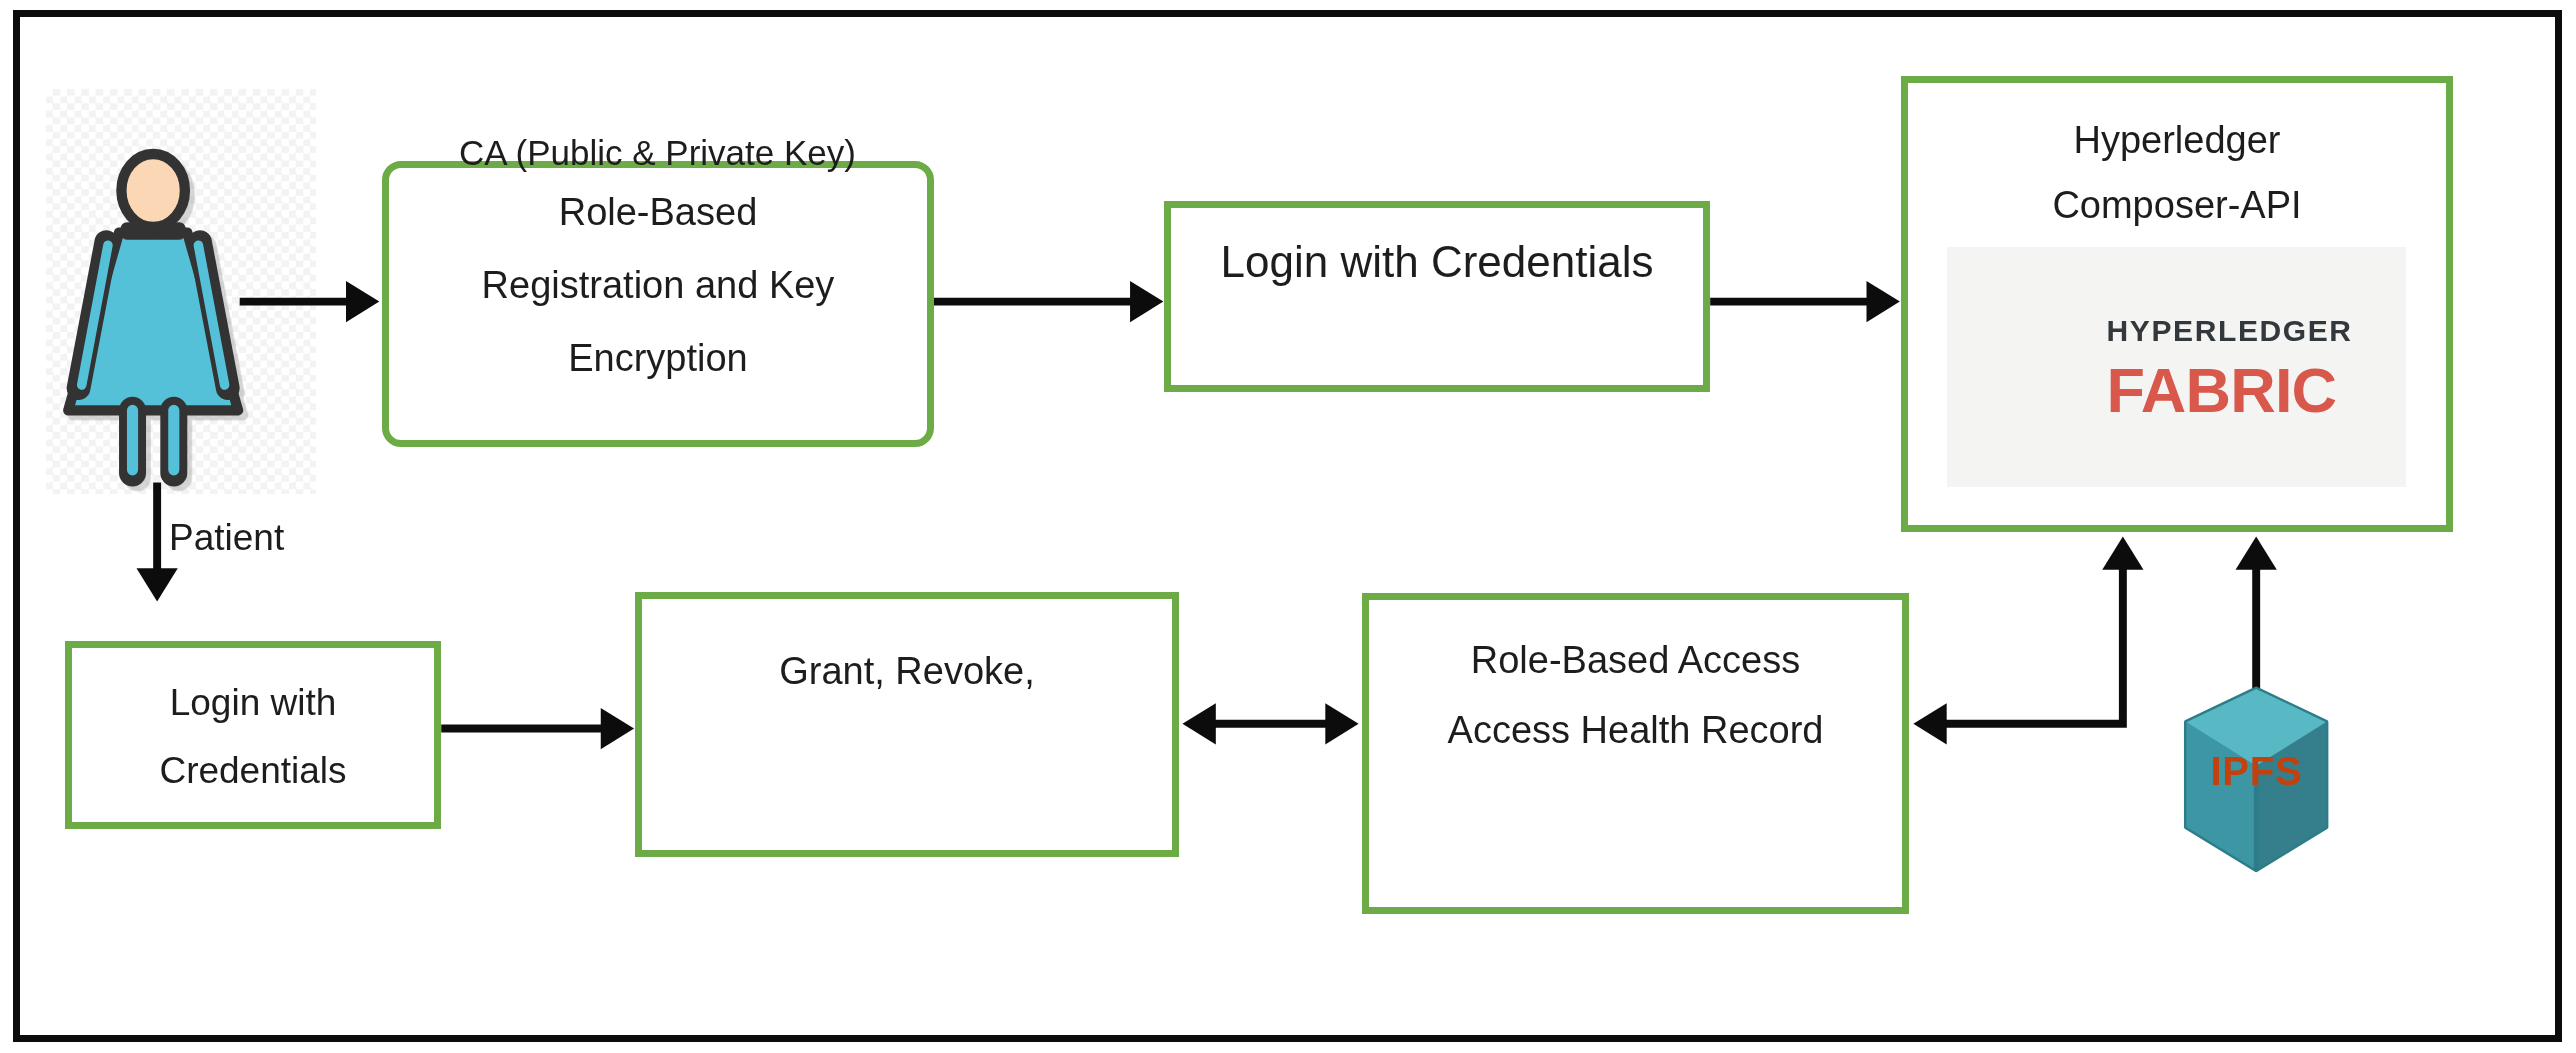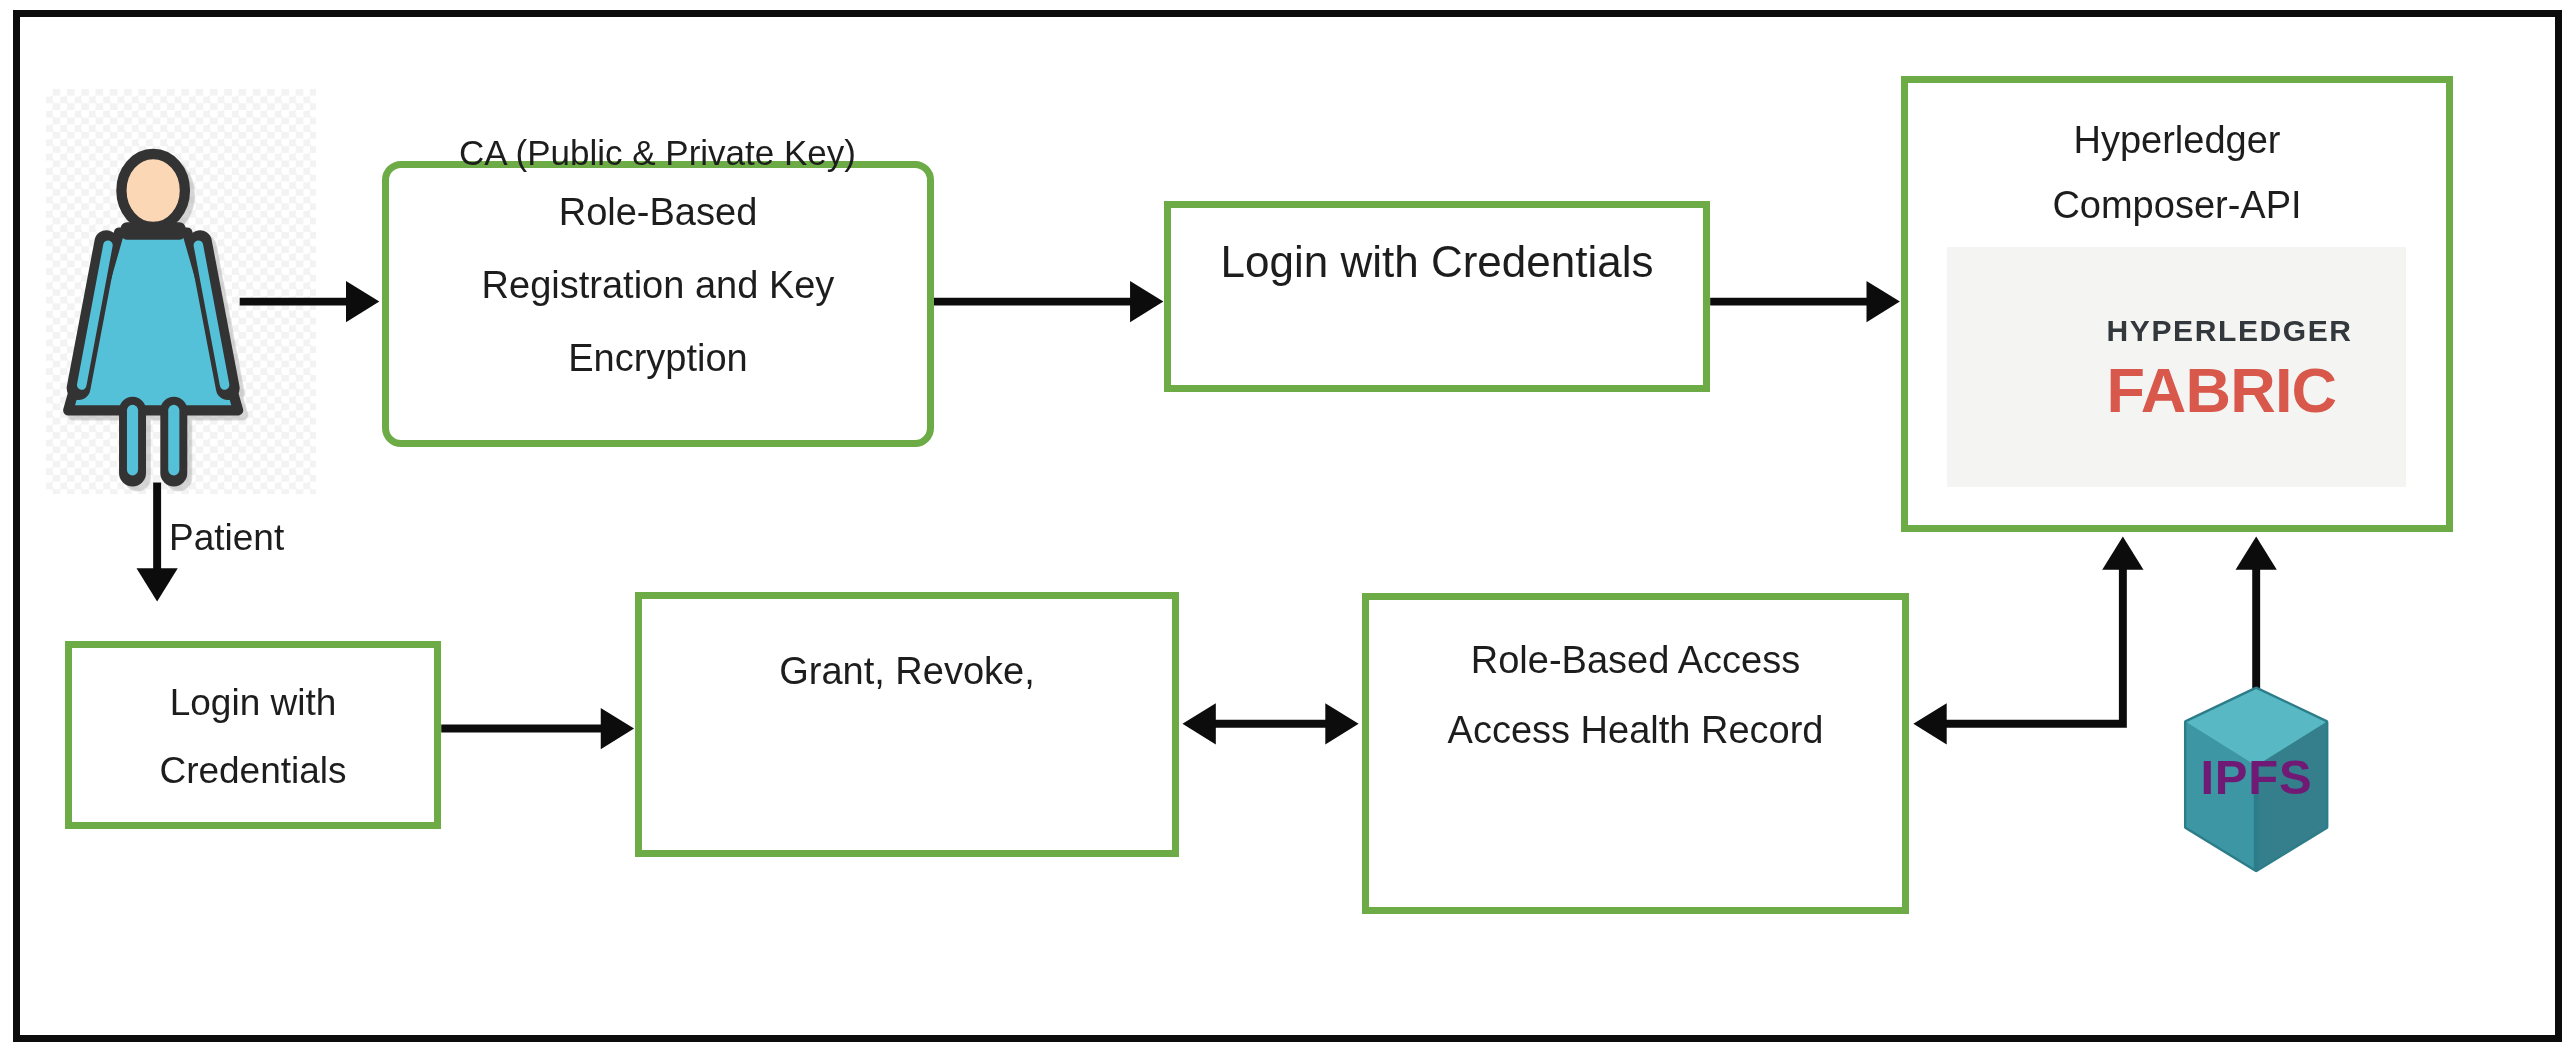--- a/index.html
+++ b/index.html
@@ -42,21 +42,21 @@
     position:absolute;left:1947px;top:247px;width:459px;height:240px;
     background:#f4f4f3;display:flex;align-items:center;gap:20.6px;
     padding-left:32px;box-sizing:border-box;
   }
   .fabric-words{display:flex;flex-direction:column;}
   .fabric-brand{font-size:30px;font-weight:bold;letter-spacing:1.6px;color:#33383c;}
   .fabric-product{font-size:63px;font-weight:bold;letter-spacing:-0.8px;
     color:#d9584c;line-height:.95;margin-top:13px;}
   .ipfs-label{
     position:absolute;left:2185px;top:749px;width:143px;text-align:center;
-    font-size:49px;font-weight:bold;color:#701a75;letter-spacing:0.8px;
+    font-size:40px;font-weight:bold;color:#c2410c;letter-spacing:0.8px;
   }
 </style>
 </head>
 <body>
 
 <div class="stage">
 
   <div class="frame"></div>
 
   <div class="checker"></div>

